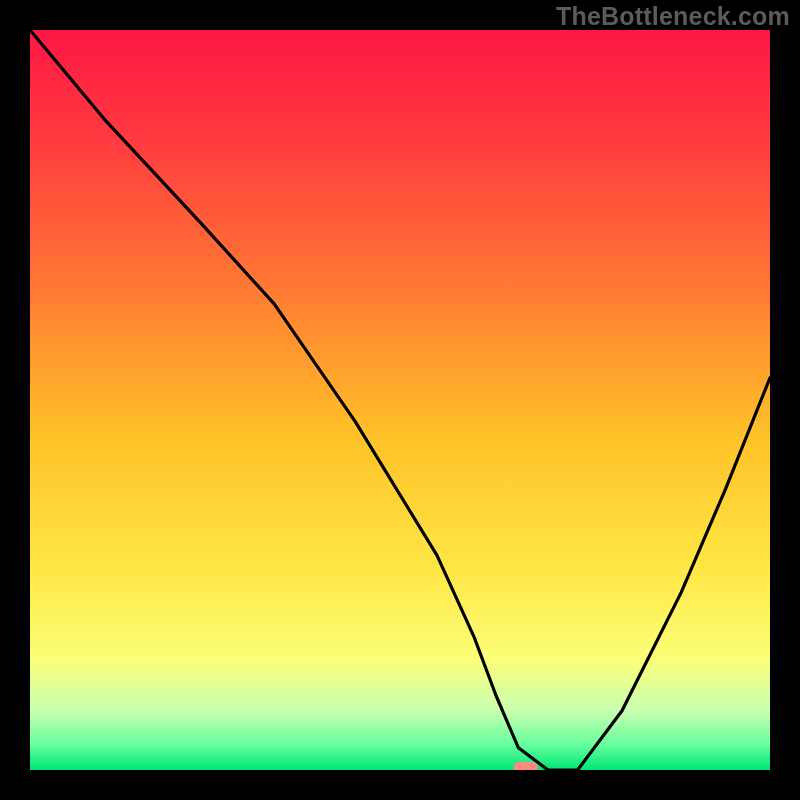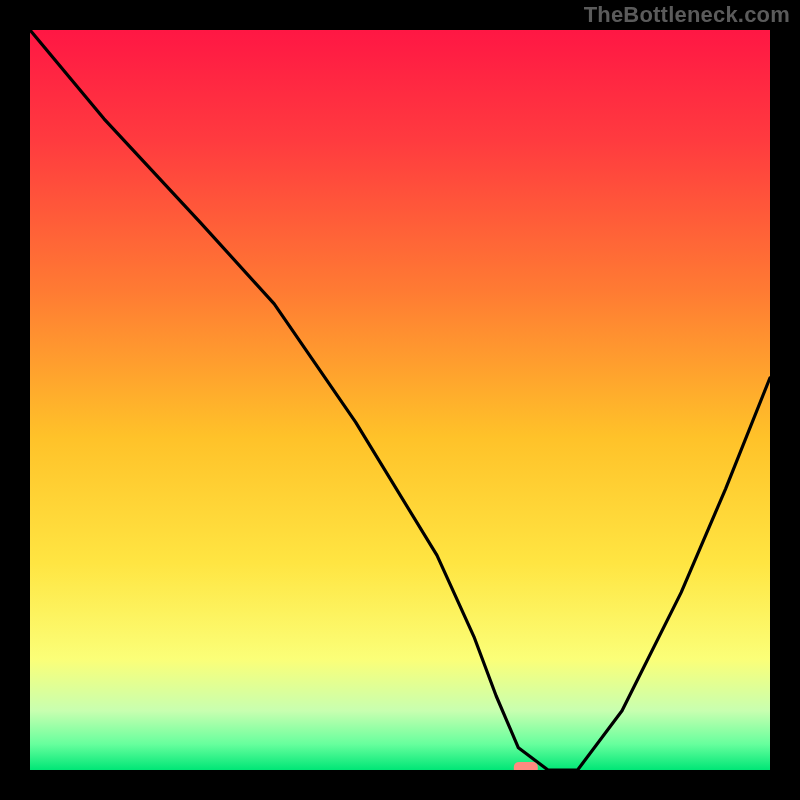--- a/index.html
+++ b/index.html
@@ -15,21 +15,21 @@
     position: relative;
     width: 800px;
     height: 800px;
     background: #000;
   }
   .watermark {
     position: absolute;
     top: 2px;
     right: 10px;
     color: #5b5b5b;
-    font-size: 22px;
+    font-size: 25px;
     font-weight: 600;
     letter-spacing: 0.2px;
     z-index: 50;
     user-select: none;
   }
   .plot-area {
     position: absolute;
     left: 30px;
     top: 30px;
     width: 740px;

